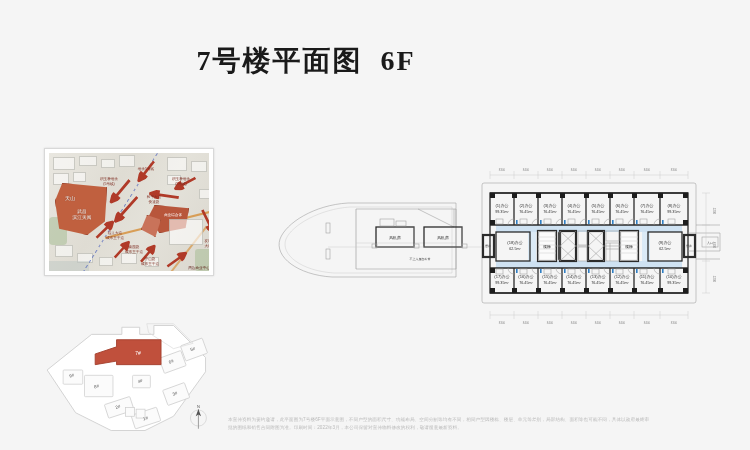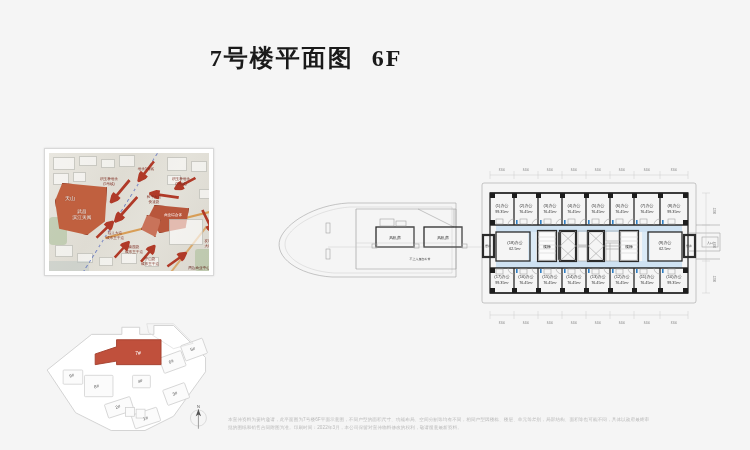--- a/index.html
+++ b/index.html
@@ -11,21 +11,21 @@
   }
   #page { position: absolute; inset: 0; background: #f5f5f5; }
 
   
   .title {
     position: absolute;
     top: 42px; left: 0; width: 612px;
     text-align: center;
     font-family: "Liberation Serif", "DejaVu Serif", serif;
     font-weight: 700;
-    font-size: 24px;
+    font-size: 28px;
     letter-spacing: 2px;
     color: #1a1a1a;
   }
   .title .floor { margin-left: 18px; }
 
   
   .locmap {
     position: absolute;
     left: 44px; top: 148px;
     width: 170px; height: 128px;

